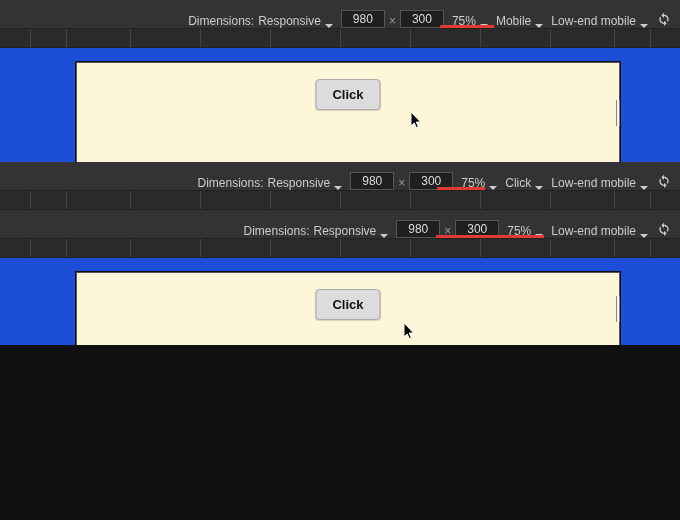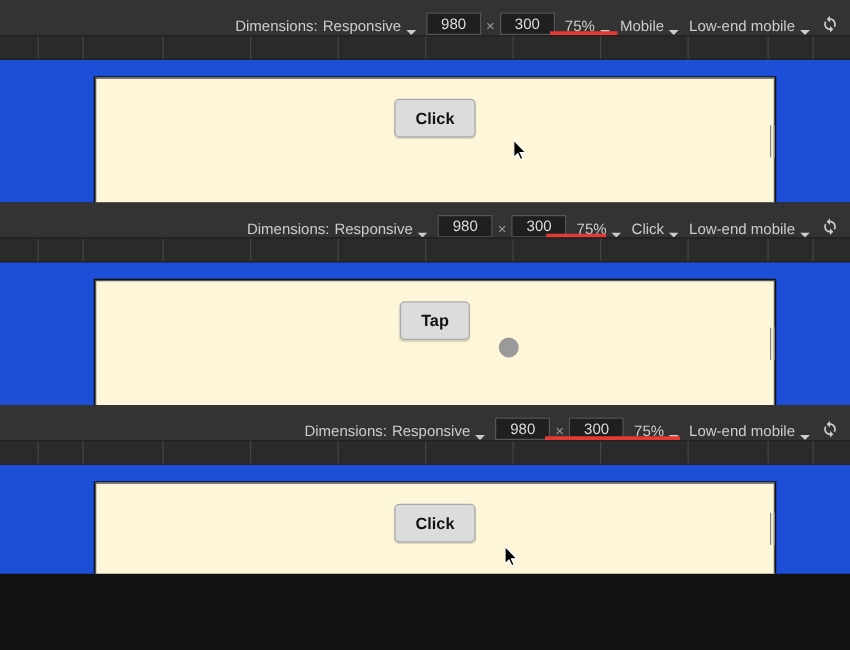--- a/index.html
+++ b/index.html
@@ -300,27 +300,20 @@
         <div class="tick" style="left:200px"></div>
         <div class="tick" style="left:270px"></div>
         <div class="tick" style="left:340px"></div>
         <div class="tick" style="left:410px"></div>
         <div class="tick" style="left:480px"></div>
         <div class="tick" style="left:550px"></div>
         <div class="tick" style="left:614px"></div>
         <div class="tick" style="left:650px"></div>
       </div>
 
-    <div class="viewport-area">
-      <div class="viewport" style="height:100px">
-        <button class="demo-btn">Tap</button>
-        <div class="touch-dot" style="left:322px; top:45px"></div>
-        <div class="resize-handle"></div>
-      </div>
-    </div>
   </div>
 
   <div class="panel">
     <div class="toolbar">
       <div class="tb-filler"></div>
 
       <div class="tb-item dd">
         <span>Dimensions:</span>
         <span style="width:4px"></span>
         <span>Responsive</span>

